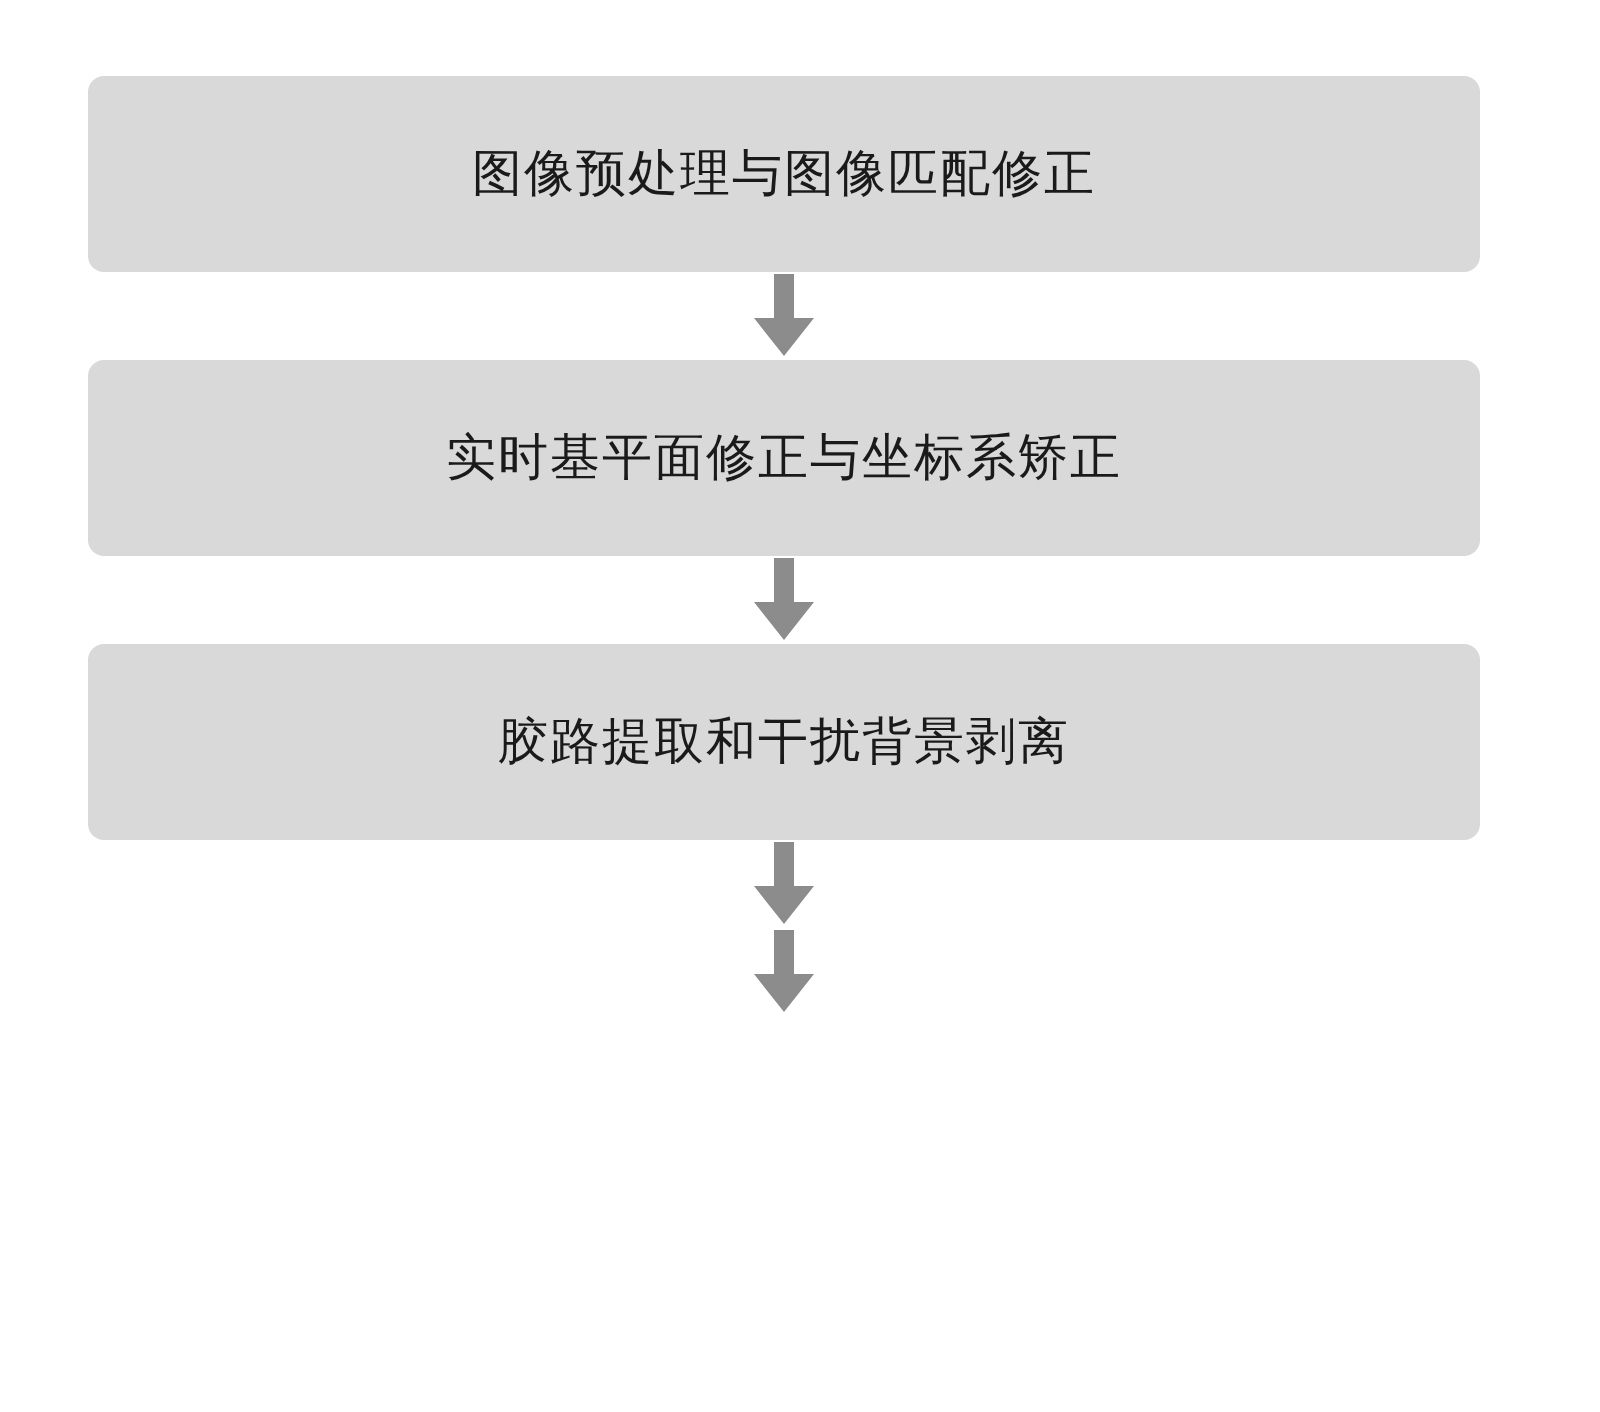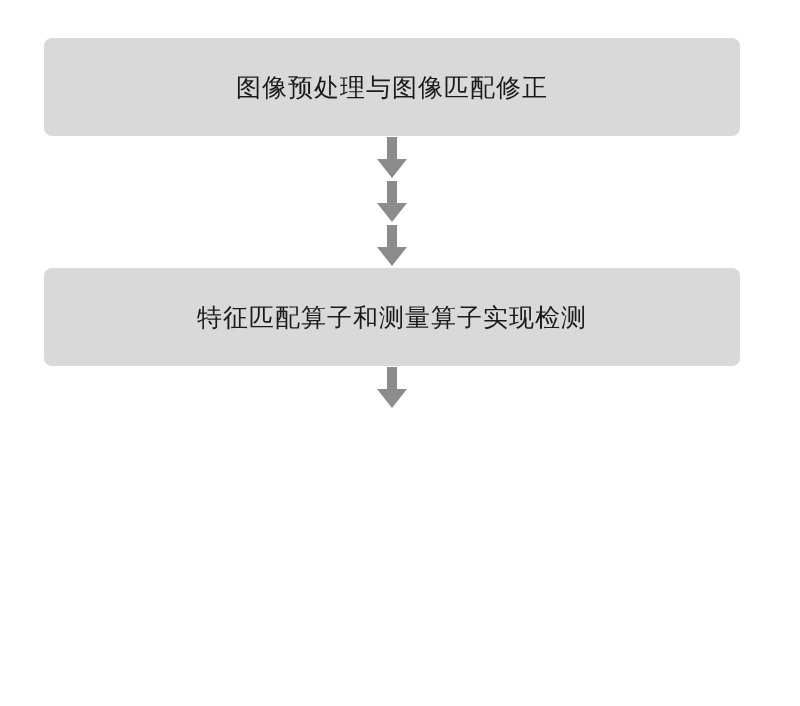--- a/index.html
+++ b/index.html
@@ -59,38 +59,41 @@
   <div class="flow-node">
     <span class="flow-node-label">图像预处理与图像匹配修正</span>
   </div>
 
   <div class="flow-arrow">
     <svg width="34" height="42" viewBox="0 0 34 42" aria-hidden="true">
       <polygon points="12,0 22,0 22,22 32,22 17,41 2,22 12,22" fill="#8c8c8c"></polygon>
     </svg>
   </div>
 
+  <div class="flow-node">
+    <span class="flow-node-label">实时基平面修正与坐标系矫正</span>
+  </div>
+
+  <div class="flow-arrow">
+    <svg width="34" height="42" viewBox="0 0 34 42" aria-hidden="true">
+      <polygon points="12,0 22,0 22,22 32,22 17,41 2,22 12,22" fill="#8c8c8c"></polygon>
+    </svg>
+  </div>
+
+  <div class="flow-node">
+    <span class="flow-node-label">胶路提取和干扰背景剥离</span>
+  </div>
 
   <div class="flow-arrow">
     <svg width="34" height="42" viewBox="0 0 34 42" aria-hidden="true">
       <polygon points="12,0 22,0 22,22 32,22 17,41 2,22 12,22" fill="#8c8c8c"></polygon>
     </svg>
   </div>
 
 
   <div class="flow-arrow">
     <svg width="34" height="42" viewBox="0 0 34 42" aria-hidden="true">
       <polygon points="12,0 22,0 22,22 32,22 17,41 2,22 12,22" fill="#8c8c8c"></polygon>
     </svg>
   </div>
 
-  <div class="flow-node">
-    <span class="flow-node-label">特征匹配算子和测量算子实现检测</span>
-  </div>
-
-  <div class="flow-arrow">
-    <svg width="34" height="42" viewBox="0 0 34 42" aria-hidden="true">
-      <polygon points="12,0 22,0 22,22 32,22 17,41 2,22 12,22" fill="#8c8c8c"></polygon>
-    </svg>
-  </div>
-
 
 </div>
 
 </body></html>

